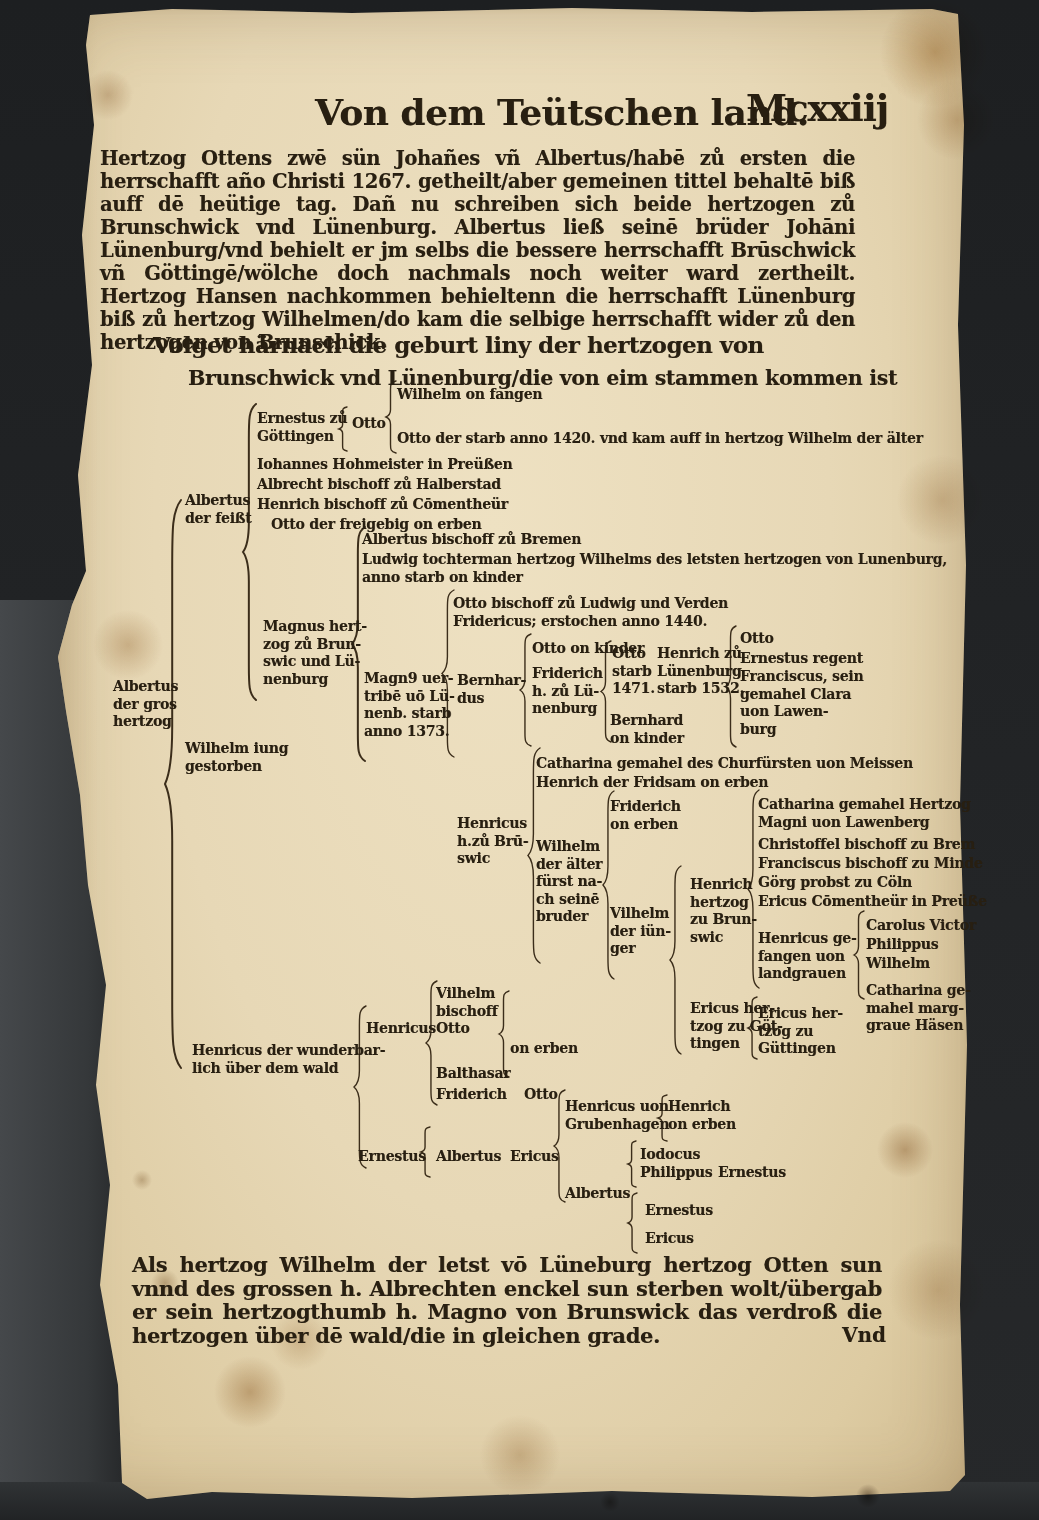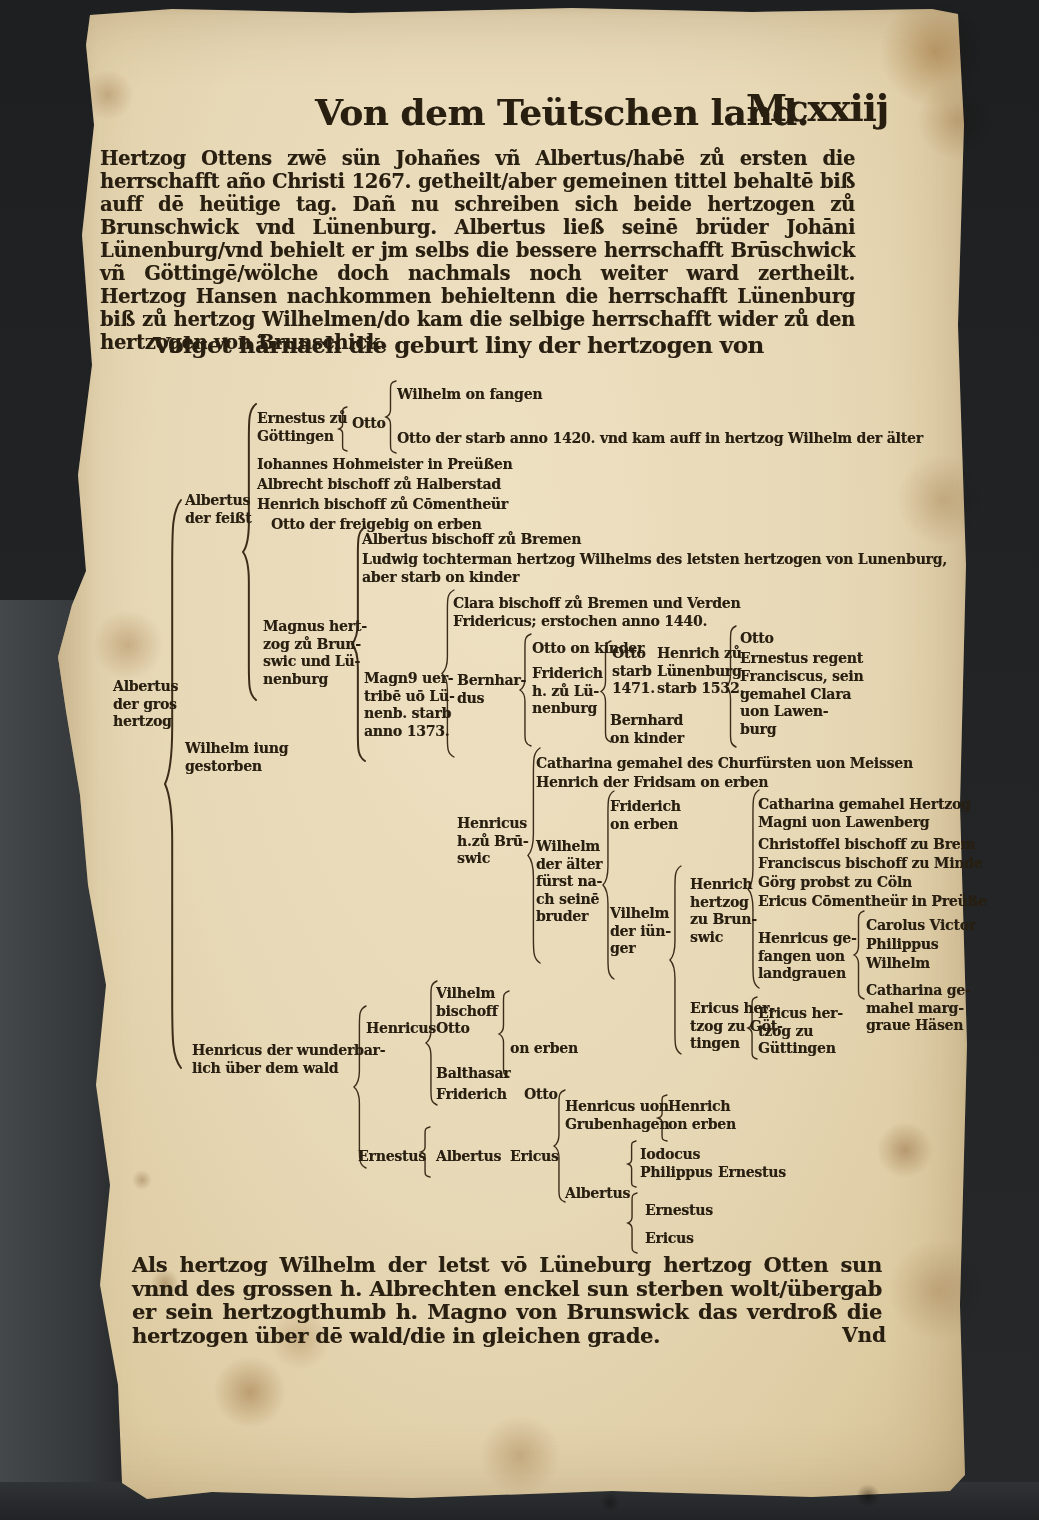--- a/index.html
+++ b/index.html
@@ -83,20 +83,21 @@
       <path d="M667 1095 C662.05 1095.92 662.05 1097.3 662.05 1100.52 L662.05 1113.4 C662.05 1116.16 660.25 1117.31 658 1118 C660.25 1118.69 662.05 1119.84 662.05 1122.6 L662.05 1135.48 C662.05 1138.7 662.05 1140.08 667 1141" stroke-width="1.4"></path>
       <path d="M636 1141 C631.6 1141.92 631.6 1143.3 631.6 1146.52 L631.6 1159.4 C631.6 1162.16 630 1163.31 628 1164 C630 1164.69 631.6 1165.84 631.6 1168.6 L631.6 1181.48 C631.6 1184.7 631.6 1186.08 636 1187" stroke-width="1.4"></path>
       <path d="M637 1193 C632.05 1194.2 632.05 1196 632.05 1200.2 L632.05 1217 C632.05 1220.6 630.25 1222.1 628 1223 C630.25 1223.9 632.05 1225.4 632.05 1229 L632.05 1245.8 C632.05 1250 632.05 1251.8 637 1253" stroke-width="1.4"></path>
     </svg>
 
   <div class="content">
     <div class="h-title">Von dem Teütschen land.</div>
     <div class="h-folio">Mcxxiij</div>
     <p class="intro">Hertzog Ottens zwē sün Johañes vñ Albertus/habē zů ersten die herrschafft año Christi 1267. getheilt/aber gemeinen tittel behaltē biß auff dē heütige tag. Dañ nu schreiben sich beide hertzogen zů Brunschwick vnd Lünenburg. Albertus ließ seinē brüder Johāni Lünenburg/vnd behielt er jm selbs die bessere herrschafft Brūschwick vñ Göttingē/wölche doch nachmals noch weiter ward zertheilt. Hertzog Hansen nachkommen behieltenn die herrschafft Lünenburg biß zů hertzog Wilhelmen/do kam die selbige herrschafft wider zů den hertzogen von Brunschick.</p>
     <h2 class="th1">Volget härnach die geburt liny der hertzogen von</h2>
+    <h3 class="th2">Brunschwick vnd Lünenburg/die von eim stammen kommen ist</h3>
 
     <div>
       <div class="tn" style="left:113px;top:678px">Albertus
 der gros
 hertzog</div>
       <div class="tn" style="left:185px;top:492px">Albertus
 der feißt</div>
       <div class="tn" style="left:185px;top:740px">Wilhelm iung
 gestorben</div>
       <div class="tn" style="left:192px;top:1042px">Henricus der wunderbar-
@@ -109,26 +110,26 @@
       <div class="tn" style="left:257px;top:456px">Iohannes Hohmeister in Preüßen</div>
       <div class="tn" style="left:257px;top:476px">Albrecht bischoff zů Halberstad</div>
       <div class="tn" style="left:257px;top:496px">Henrich bischoff zů Cōmentheür</div>
       <div class="tn" style="left:271px;top:516px">Otto der freigebig on erben</div>
       <div class="tn" style="left:263px;top:618px">Magnus hert-
 zog zů Brun-
 swic und Lü-
 nenburg</div>
       <div class="tn" style="left:362px;top:531px">Albertus bischoff zů Bremen</div>
       <div class="tn" style="left:362px;top:551px">Ludwig tochterman hertzog Wilhelms des letsten hertzogen von Lunenburg,
-aber starb on kinder</div>
+anno starb on kinder</div>
       <div class="tn" style="left:364px;top:670px">Magn9 uer-
 tribē uō Lü-
 nenb. starb
 anno 1373.</div>
-      <div class="tn" style="left:453px;top:595px">Clara bischoff zů Bremen und Verden</div>
+      <div class="tn" style="left:453px;top:595px">Otto bischoff zů Ludwig und Verden</div>
       <div class="tn" style="left:453px;top:613px">Fridericus; erstochen anno 1440.</div>
       <div class="tn" style="left:457px;top:672px">Bernhar-
 dus</div>
       <div class="tn" style="left:457px;top:815px">Henricus
 h.zů Brū-
 swic</div>
       <div class="tn" style="left:532px;top:640px">Otto on kinder</div>
       <div class="tn" style="left:532px;top:665px">Friderich
 h. zů Lü-
 nenburg</div>

